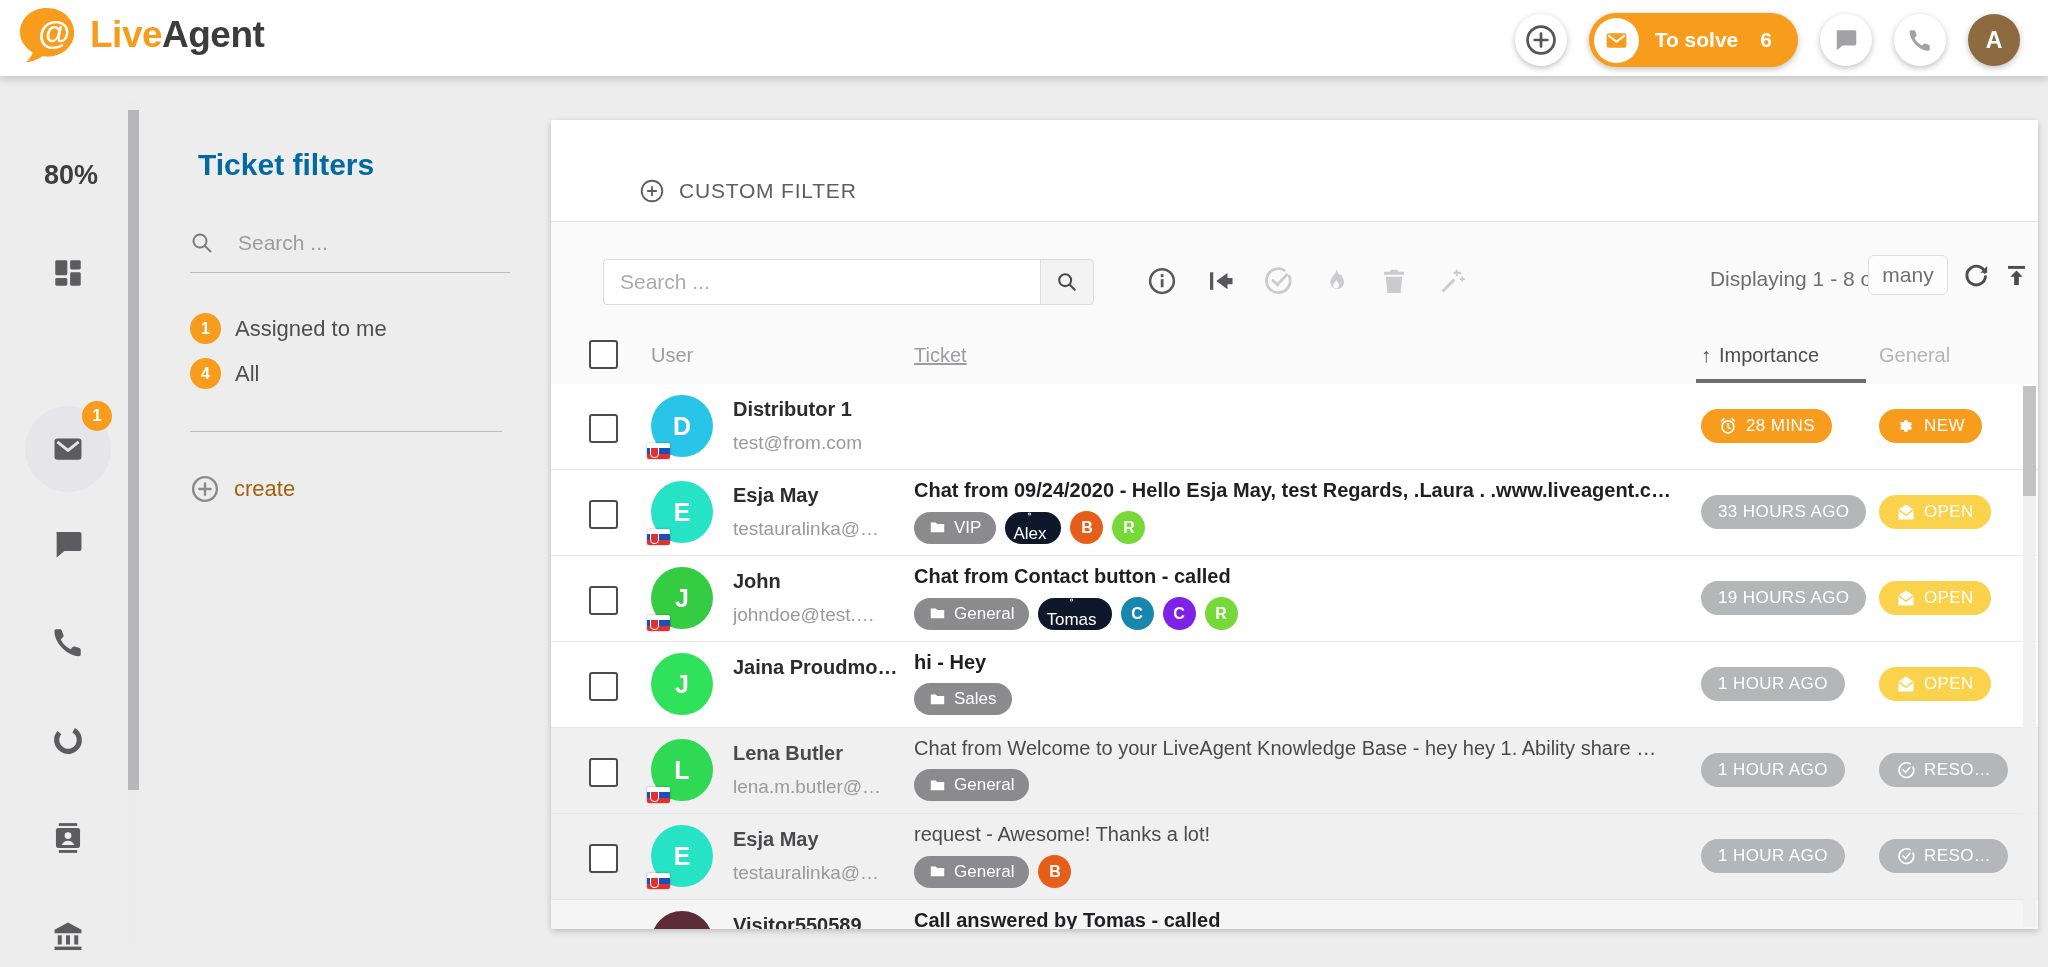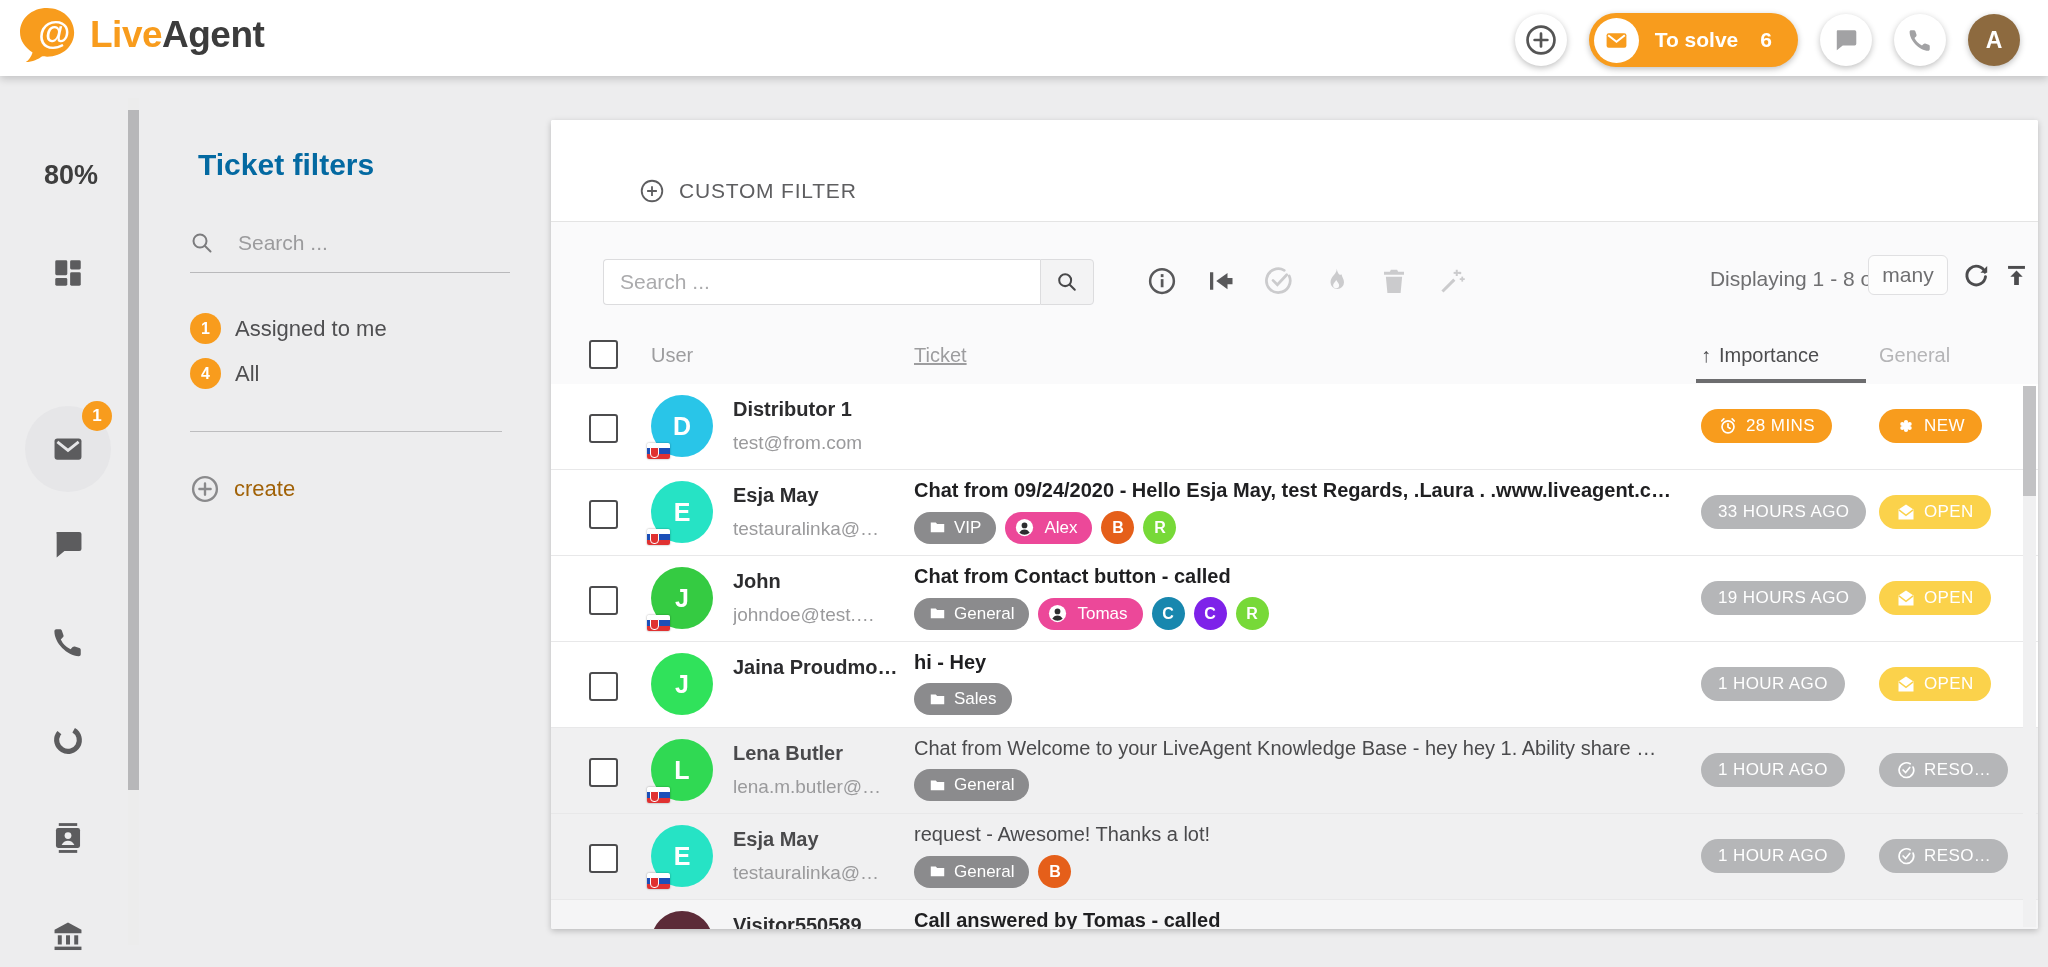--- a/index.html
+++ b/index.html
@@ -97,21 +97,21 @@
   .usercol{position:absolute;left:182px;top:14px;width:172px;}
   .uname{font-size:20px;font-weight:bold;color:#2c2c2e;white-space:nowrap;overflow:hidden;text-overflow:ellipsis;}
   .uemail{font-size:19px;color:#9a9a9c;margin-top:11px;white-space:nowrap;overflow:hidden;text-overflow:ellipsis;}
   .row.read .uname{color:#4a4a4c;}
   .ticketcol{position:absolute;left:363px;top:9px;width:775px;}
   .ttitle{font-size:20px;font-weight:bold;color:#1f1f21;white-space:nowrap;overflow:hidden;text-overflow:ellipsis;cursor:pointer;}
   .row.read .ttitle{font-weight:normal;color:#4a4a4c;}
   .tags{margin-top:9px;display:flex;align-items:center;gap:9px;}
   .tag{display:inline-flex;align-items:center;gap:8px;height:32px;padding:0 15px;border-radius:16px;background:#8b8b8d;color:#fff;font-size:17px;}
   .tag svg{width:17px;height:17px;}
-  .tag.black{background:#ec4899;padding-left:8px;}
+  .tag.black{background:#0f172a;padding-left:8px;flex-direction:column;}
   .tag.black svg{width:23px;height:23px;}
   .mem{width:33px;height:33px;border-radius:50%;color:#fff;font-size:16px;font-weight:bold;display:inline-flex;align-items:center;justify-content:center;}
   .m-orange{background:#e55f1a;}.m-green{background:#77d938;}.m-blue{background:#1887ae;}.m-purple{background:#7e22e9;}
   .impcol{position:absolute;left:1150px;top:25px;}
   .statcol{position:absolute;left:1328px;top:25px;}
   .pill{display:inline-flex;align-items:center;gap:8px;height:34px;padding:0 17px;border-radius:17px;font-size:17px;font-weight:normal;color:#fff;letter-spacing:.4px;white-space:nowrap;}
   .pill svg{width:20px;height:20px;flex:0 0 auto;}
   .imp-urgent{background:#f89c1d;}
   .imp-normal{background:#b5b6b8;}
   .st-new{background:#f89c1d;}

